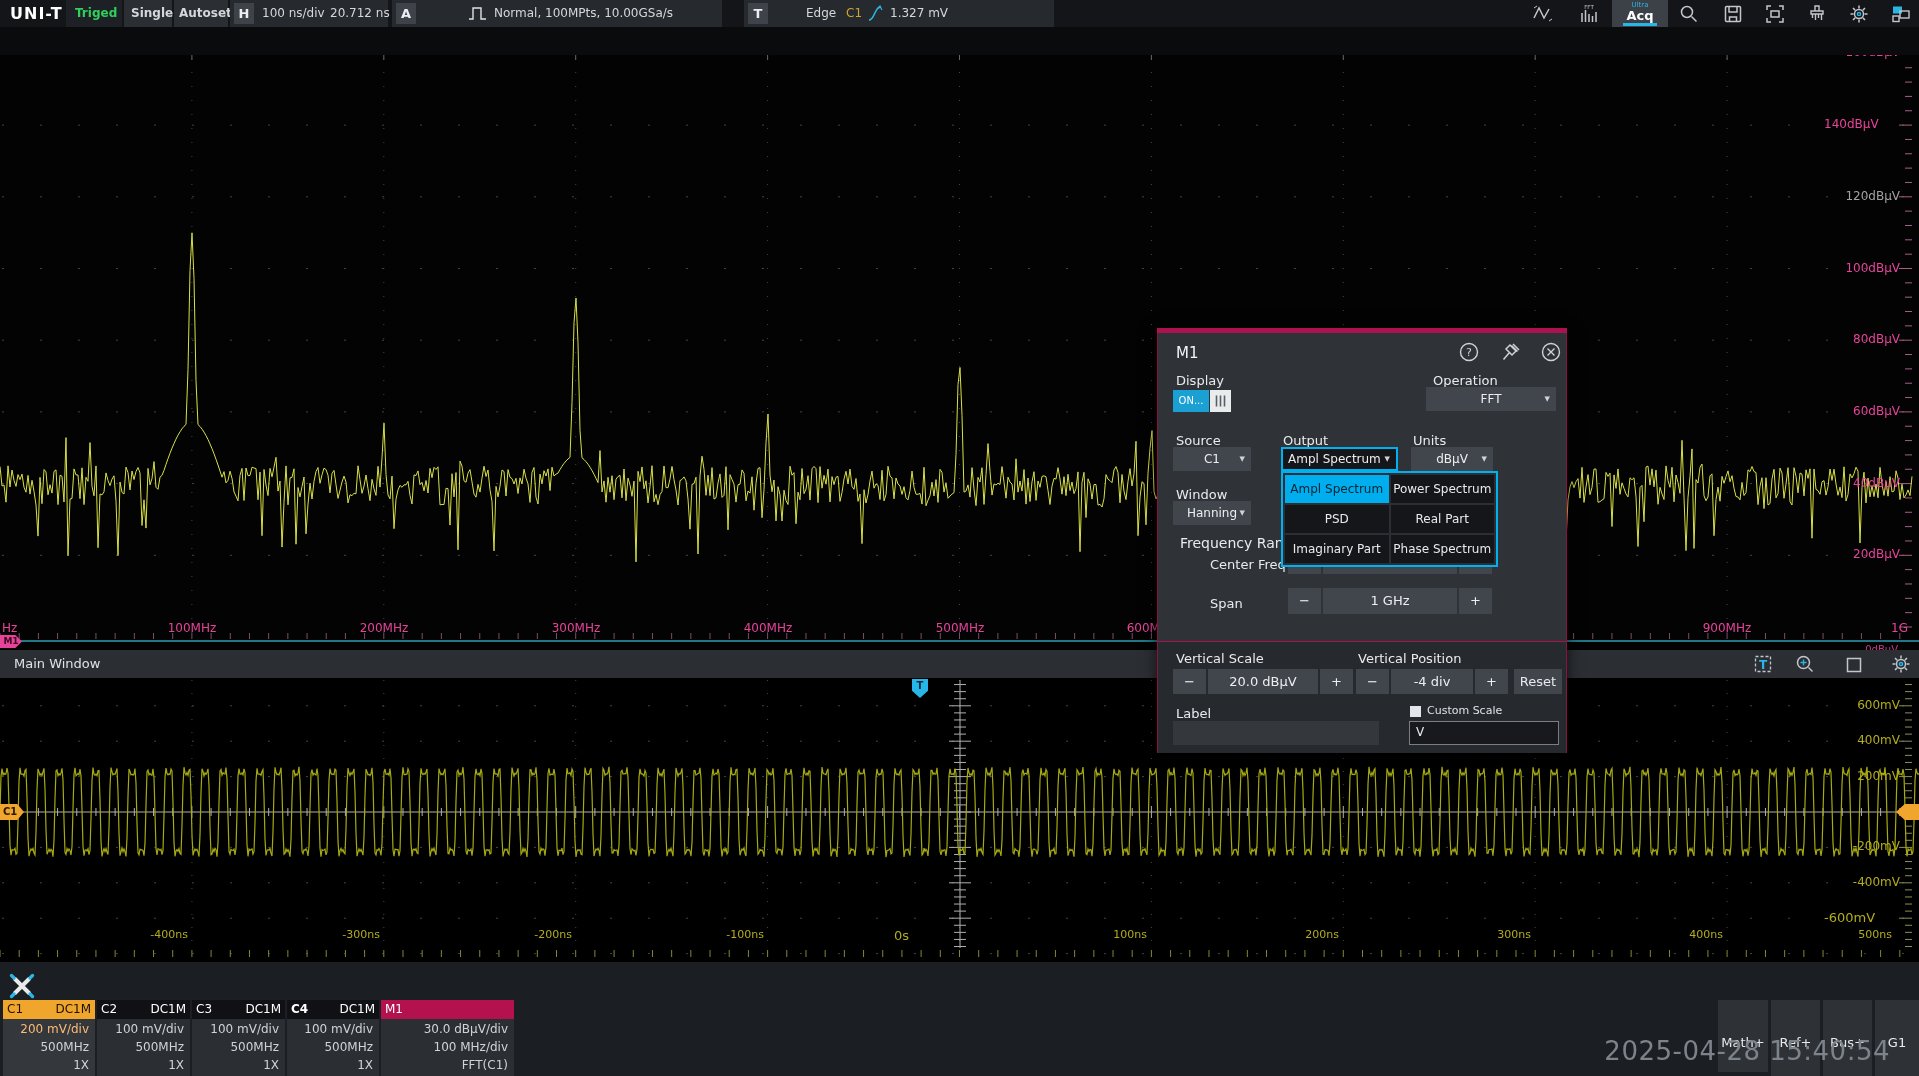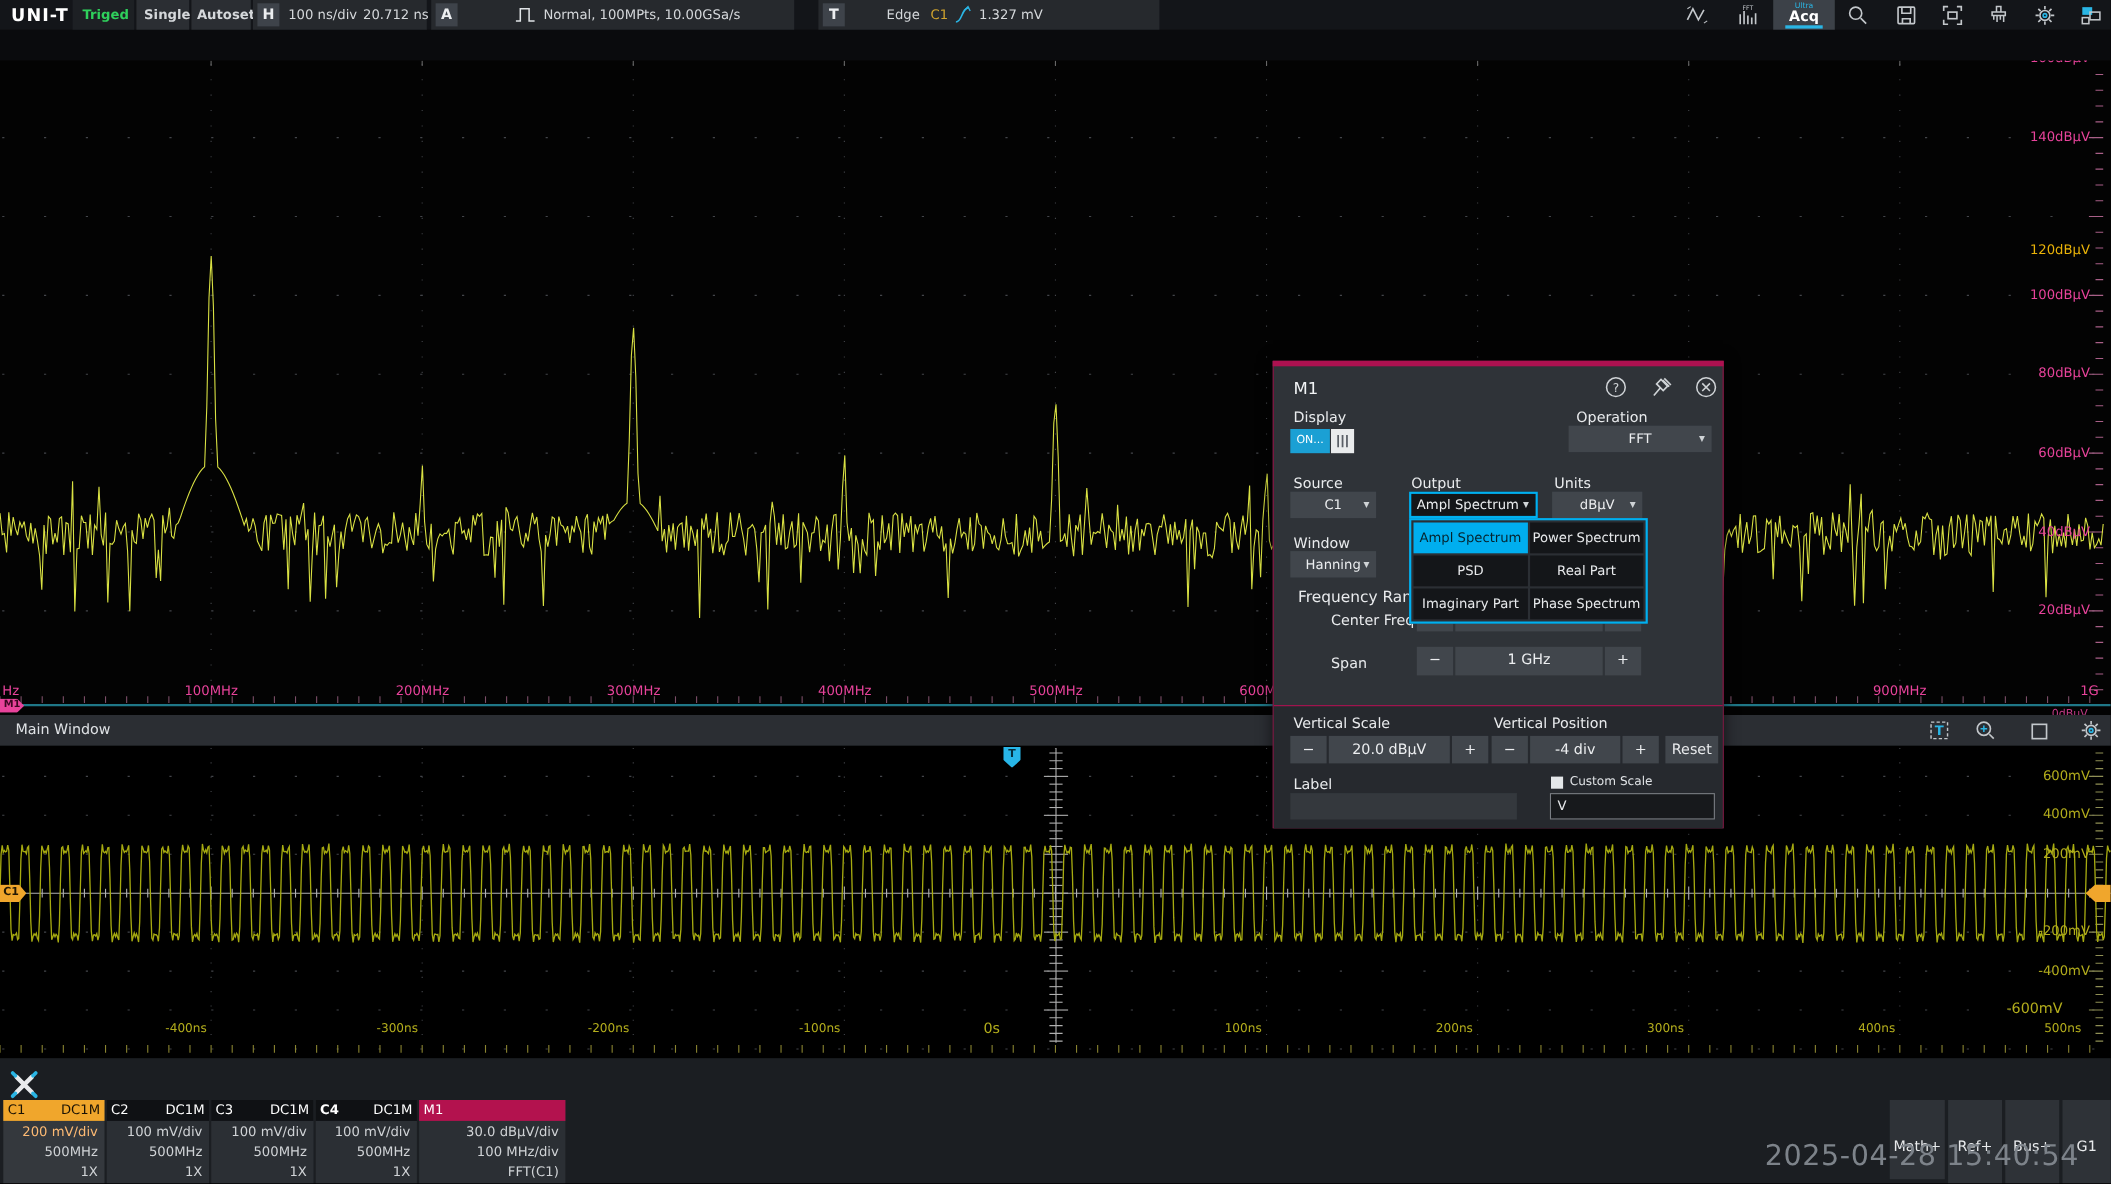--- a/index.html
+++ b/index.html
@@ -268,22 +268,22 @@
         <line x1="1899" y1="70.10000000000002" x2="1912" y2="70.10000000000002" stroke="#a85f87" stroke-width="1"></line>
         <line x1="1905" y1="55.75999999999999" x2="1912" y2="55.75999999999999" stroke="#a85f87" stroke-width="1"></line>
         <line x1="1905" y1="41.41999999999996" x2="1912" y2="41.41999999999996" stroke="#a85f87" stroke-width="1"></line>
         <line x1="1905" y1="27.08000000000004" x2="1912" y2="27.08000000000004" stroke="#a85f87" stroke-width="1"></line>
         <line x1="1905" y1="12.740000000000009" x2="1912" y2="12.740000000000009" stroke="#a85f87" stroke-width="1"></line>
       </svg>
       <svg width="1919" height="595" style="position: absolute; left: 0px; top: 0px; z-index: 2;">
         <polyline points="0,411.5 2,431.0 4,430.0 6,447.2 8,410.8 10,432.0 12,415.0 14,425.4 16,431.4 18,419.6 20,424.6 22,419.1 24,432.2 26,437.2 28,420.4 30,439.1 32,425.3 34,436.4 36,450.0 38,481.1 40,422.4 42,448.7 44,414.5 46,416.9 48,439.8 50,429.7 52,438.1 54,416.4 56,414.9 58,449.6 60,420.2 62,421.3 64,447.0 66,382.6 68,500.8 70,444.0 72,443.5 74,413.9 76,419.9 78,420.0 80,443.7 82,412.8 84,449.6 86,422.3 88,426.3 90,387.6 92,431.3 94,440.8 96,410.9 98,492.7 100,439.0 102,439.9 104,436.9 106,417.9 108,425.5 110,430.6 112,424.1 114,420.8 116,446.2 118,500.6 120,427.0 122,437.4 124,439.0 126,412.1 128,417.6 130,434.9 132,416.0 134,424.6 136,416.5 138,412.5 140,417.9 142,470.5 144,444.8 146,473.1 148,413.4 150,429.8 152,423.6 154,406.6 156,432.3 158,434.3 160,422.2 162,420.3 164,415.4 166,409.4 168,403.7 170,398.3 172,393.2 174,388.5 176,384.1 178,380.2 180,376.8 182,373.8 184,371.3 186,369.4 188,314.6 190,215.6 192,177.8 194,223.5 196,325.9 198,369.6 200,371.5 202,374.1 204,377.1 206,380.6 208,384.5 210,388.9 212,393.7 214,398.8 216,404.3 218,410.0 220,416.0 222,422.2 224,416.6 226,427.9 228,425.3 230,416.2 232,423.3 234,436.9 236,441.2 238,445.8 240,420.4 242,413.4 244,445.5 246,413.0 248,420.7 250,420.4 252,412.2 254,413.0 256,413.5 258,444.7 260,417.1 262,480.7 264,414.5 266,430.0 268,440.6 270,413.4 272,421.8 274,412.2 276,402.3 278,436.1 280,426.1 282,492.1 284,447.3 286,410.9 288,449.8 290,422.9 292,422.4 294,413.8 296,489.2 298,432.5 300,441.9 302,431.6 304,422.0 306,478.8 308,449.1 310,428.2 312,444.0 314,426.3 316,416.5 318,412.5 320,428.3 322,419.8 324,413.1 326,414.6 328,420.3 330,437.8 332,418.4 334,415.4 336,429.8 338,443.4 340,435.2 342,427.0 344,421.1 346,427.0 348,447.9 350,439.7 352,440.7 354,438.2 356,438.8 358,410.8 360,424.7 362,438.3 364,431.1 366,420.0 368,433.7 370,445.7 372,424.3 374,433.7 376,440.4 378,411.3 380,432.1 382,402.8 384,368.1 386,419.4 388,439.9 390,443.8 392,421.1 394,473.7 396,444.2 398,434.9 400,430.4 402,432.3 404,429.8 406,429.9 408,426.3 410,440.4 412,449.0 414,419.9 416,420.5 418,415.9 420,429.7 422,427.3 424,435.9 426,425.5 428,438.0 430,413.4 432,422.7 434,412.3 436,414.5 438,411.8 440,449.9 442,449.4 444,449.6 446,433.3 448,433.6 450,470.1 452,418.7 454,441.9 456,417.5 458,494.8 460,406.1 462,411.1 464,425.8 466,427.3 468,418.2 470,414.6 472,426.9 474,439.1 476,442.2 478,429.4 480,437.1 482,423.1 484,411.2 486,421.5 488,415.0 490,434.8 492,446.4 494,495.9 496,431.4 498,441.9 500,431.1 502,415.0 504,416.5 506,441.0 508,414.6 510,422.3 512,423.6 514,429.0 516,423.3 518,438.5 520,422.9 522,429.0 524,414.2 526,423.2 528,428.8 530,447.4 532,417.4 534,412.5 536,442.2 538,449.0 540,419.1 542,428.9 544,415.7 546,421.0 548,413.9 550,435.6 552,412.2 554,421.0 556,419.2 558,418.1 560,414.5 562,411.3 564,408.4 566,406.0 568,404.0 570,402.4 572,347.4 574,267.9 576,243.0 578,287.7 580,375.7 582,402.8 584,404.5 586,406.7 588,409.2 590,412.2 592,415.6 594,419.3 596,423.3 598,427.6 600,395.6 602,437.0 604,425.9 606,447.2 608,422.3 610,437.2 612,420.7 614,444.7 616,424.2 618,421.5 620,420.4 622,442.8 624,414.0 626,445.7 628,423.1 630,429.9 632,441.3 634,426.1 636,506.9 638,416.3 640,426.6 642,411.9 644,433.8 646,425.8 648,447.9 650,431.5 652,410.7 654,446.8 656,439.4 658,449.7 660,439.6 662,436.5 664,411.0 666,432.6 668,432.7 670,423.9 672,411.4 674,424.8 676,435.0 678,450.0 680,425.6 682,424.4 684,421.9 686,425.8 688,444.0 690,474.2 692,429.3 694,428.6 696,422.2 698,499.0 700,421.0 702,401.2 704,414.3 706,440.3 708,420.2 710,440.6 712,412.6 714,444.0 716,442.8 718,428.0 720,418.9 722,442.4 724,440.3 726,411.7 728,474.8 730,419.7 732,424.5 734,429.2 736,447.1 738,429.8 740,429.2 742,414.9 744,418.3 746,445.8 748,436.0 750,438.2 752,421.8 754,455.2 756,428.4 758,413.4 760,412.7 762,462.7 764,434.7 766,387.7 768,359.0 770,420.1 772,436.7 774,425.0 776,465.9 778,431.7 780,439.8 782,466.0 784,435.2 786,445.5 788,449.5 790,411.2 792,420.2 794,417.6 796,468.7 798,437.2 800,444.8 802,413.5 804,438.6 806,434.1 808,420.7 810,445.1 812,413.8 814,411.4 816,413.7 818,447.6 820,411.6 822,433.2 824,420.3 826,429.2 828,414.1 830,446.9 832,421.6 834,429.6 836,422.2 838,421.4 840,446.4 842,437.4 844,424.0 846,416.3 848,429.0 850,414.1 852,431.5 854,434.3 856,423.5 858,446.3 860,439.1 862,488.6 864,434.7 866,448.0 868,439.3 870,426.0 872,416.1 874,433.2 876,428.9 878,430.4 880,444.5 882,415.3 884,445.9 886,439.6 888,411.3 890,421.2 892,422.9 894,443.8 896,423.0 898,429.1 900,430.9 902,439.4 904,431.7 906,442.8 908,444.9 910,435.5 912,416.1 914,432.4 916,439.2 918,439.3 920,438.3 922,449.1 924,412.3 926,450.8 928,445.2 930,440.7 932,427.2 934,441.0 936,424.6 938,447.4 940,414.3 942,417.3 944,437.1 946,427.7 948,443.3 950,441.0 952,439.1 954,437.6 956,399.3 958,329.5 960,312.5 962,360.3 964,437.1 966,436.0 968,429.9 970,442.1 972,412.6 974,434.1 976,450.6 978,422.4 980,427.0 982,412.7 984,449.4 986,419.5 988,388.6 990,416.3 992,440.1 994,428.9 996,430.0 998,428.2 1000,429.5 1002,411.6 1004,427.2 1006,443.2 1008,422.2 1010,427.1 1012,429.0 1014,445.0 1016,403.8 1018,437.1 1020,426.0 1022,436.1 1024,414.6 1026,449.1 1028,423.0 1030,446.5 1032,426.9 1034,416.7 1036,445.4 1038,426.0 1040,432.3 1042,421.4 1044,420.8 1046,421.7 1048,435.4 1050,449.5 1052,431.1 1054,423.4 1056,424.1 1058,412.7 1060,424.0 1062,439.2 1064,421.7 1066,440.6 1068,419.3 1070,435.6 1072,427.0 1074,438.6 1076,433.5 1078,416.9 1080,496.7 1082,427.3 1084,417.3 1086,462.5 1088,423.8 1090,428.8 1092,444.1 1094,429.5 1096,429.5 1098,450.1 1100,449.3 1102,452.0 1104,443.6 1106,419.6 1108,424.1 1110,425.7 1112,427.7 1114,415.0 1116,411.6 1118,417.5 1120,447.8 1122,419.5 1124,436.2 1126,444.6 1128,426.4 1130,413.6 1132,431.0 1134,418.7 1136,386.3 1138,480.7 1140,442.0 1142,426.7 1144,428.5 1146,469.8 1148,418.1 1150,393.6 1152,375.6 1154,436.4 1156,443.9 1158,440.0 1160,443.1 1162,422.1 1164,448.3 1166,437.8 1168,446.3 1170,420.0 1172,412.6 1174,422.6 1176,419.8 1178,439.7 1180,422.0 1182,435.2 1184,421.9 1186,437.7 1188,418.9 1190,429.0 1192,435.7 1194,447.6 1196,430.9 1198,433.2 1200,420.8 1202,446.3 1204,441.5 1206,429.8 1208,439.5 1210,420.6 1212,428.2 1214,428.5 1216,506.9 1218,447.7 1220,428.2 1222,449.5 1224,418.0 1226,457.1 1228,434.6 1230,412.2 1232,445.5 1234,502.0 1236,447.6 1238,423.2 1240,443.4 1242,413.4 1244,422.1 1246,439.9 1248,418.9 1250,445.6 1252,448.8 1254,440.8 1256,412.1 1258,425.4 1260,424.4 1262,419.1 1264,482.6 1266,421.5 1268,444.8 1270,419.2 1272,447.2 1274,424.7 1276,432.1 1278,448.4 1280,439.1 1282,425.7 1284,421.9 1286,415.9 1288,428.9 1290,437.2 1292,449.4 1294,425.0 1296,437.1 1298,433.0 1300,490.7 1302,436.5 1304,429.5 1306,447.7 1308,433.7 1310,473.0 1312,444.6 1314,442.3 1316,427.5 1318,410.7 1320,393.1 1322,437.7 1324,434.9 1326,419.4 1328,420.8 1330,438.7 1332,411.1 1334,440.6 1336,414.1 1338,448.3 1340,435.7 1342,371.6 1344,361.3 1346,413.5 1348,436.8 1350,436.1 1352,447.6 1354,460.1 1356,446.4 1358,446.7 1360,420.7 1362,414.5 1364,434.4 1366,424.6 1368,433.7 1370,420.6 1372,429.2 1374,418.2 1376,437.7 1378,441.3 1380,420.3 1382,419.9 1384,449.7 1386,437.8 1388,419.5 1390,444.1 1392,425.7 1394,441.5 1396,411.3 1398,421.8 1400,417.0 1402,412.3 1404,427.4 1406,449.7 1408,402.4 1410,445.3 1412,499.5 1414,438.3 1416,441.5 1418,427.5 1420,421.0 1422,446.0 1424,423.7 1426,432.1 1428,445.0 1430,445.1 1432,445.2 1434,428.6 1436,439.0 1438,414.5 1440,413.8 1442,412.6 1444,435.8 1446,422.4 1448,434.0 1450,435.8 1452,442.3 1454,421.6 1456,419.2 1458,426.6 1460,437.7 1462,421.2 1464,417.3 1466,448.2 1468,421.4 1470,426.9 1472,428.5 1474,440.2 1476,433.6 1478,412.8 1480,432.8 1482,432.8 1484,415.6 1486,427.5 1488,446.3 1490,518.6 1492,430.3 1494,436.6 1496,437.9 1498,413.0 1500,456.9 1502,425.5 1504,438.9 1506,483.2 1508,414.6 1510,422.8 1512,439.5 1514,440.3 1516,431.1 1518,447.6 1520,417.1 1522,440.3 1524,413.5 1526,429.0 1528,426.5 1530,406.2 1532,427.5 1534,426.7 1536,416.7 1538,449.9 1540,431.5 1542,422.3 1544,444.0 1546,448.0 1548,437.9 1550,414.6 1552,410.8 1554,420.7 1556,436.6 1558,448.1 1560,448.9 1562,405.1 1564,437.5 1566,486.4 1568,444.9 1570,431.8 1572,426.6 1574,432.6 1576,426.7 1578,423.6 1580,443.1 1582,412.3 1584,447.4 1586,431.9 1588,419.6 1590,439.6 1592,432.5 1594,414.1 1596,414.0 1598,447.3 1600,446.7 1602,445.0 1604,443.7 1606,417.4 1608,421.4 1610,418.1 1612,471.5 1614,419.9 1616,433.4 1618,413.9 1620,439.3 1622,427.8 1624,433.4 1626,438.9 1628,441.9 1630,422.8 1632,424.7 1634,422.8 1636,441.9 1638,491.5 1640,432.6 1642,430.4 1644,466.7 1646,412.0 1648,411.1 1650,430.1 1652,413.8 1654,431.8 1656,415.1 1658,449.3 1660,432.3 1662,438.9 1664,444.5 1666,410.9 1668,425.7 1670,432.3 1672,412.3 1674,446.8 1676,420.0 1678,427.4 1680,438.3 1682,385.3 1684,442.2 1686,495.6 1688,442.5 1690,421.7 1692,393.9 1694,493.4 1696,424.6 1698,428.0 1700,412.4 1702,409.0 1704,440.8 1706,445.7 1708,442.0 1710,420.9 1712,418.9 1714,480.7 1716,444.6 1718,432.1 1720,446.2 1722,421.4 1724,428.3 1726,421.7 1728,415.9 1730,426.7 1732,420.7 1734,433.2 1736,441.5 1738,442.0 1740,444.9 1742,427.4 1744,440.5 1746,437.6 1748,414.8 1750,416.6 1752,411.5 1754,416.6 1756,417.5 1758,449.6 1760,431.2 1762,422.7 1764,453.6 1766,422.7 1768,450.0 1770,448.5 1772,423.9 1774,414.3 1776,442.9 1778,438.6 1780,413.1 1782,418.1 1784,443.3 1786,429.1 1788,412.7 1790,446.7 1792,450.0 1794,412.7 1796,421.3 1798,437.8 1800,418.0 1802,419.2 1804,440.9 1806,414.8 1808,423.4 1810,413.8 1812,483.2 1814,414.0 1816,434.4 1818,435.6 1820,439.3 1822,426.8 1824,425.6 1826,440.1 1828,431.8 1830,414.1 1832,425.4 1834,414.2 1836,429.0 1838,440.3 1840,432.1 1842,442.6 1844,411.8 1846,446.0 1848,439.4 1850,418.9 1852,422.9 1854,418.7 1856,412.2 1858,416.1 1860,488.0 1862,432.4 1864,417.2 1866,447.9 1868,423.1 1870,441.9 1872,430.5 1874,441.6 1876,429.1 1878,442.8 1880,412.4 1882,429.1 1884,440.4 1886,426.5 1888,441.2 1890,421.7 1892,436.9 1894,436.1 1896,415.8 1898,423.1 1900,444.5 1902,429.3 1904,442.9 1906,439.9 1908,434.9 1910,440.6 1912,421.4 " fill="none" stroke="#d9e143" stroke-width="1"></polyline>
       </svg>
       <div style="position: absolute; left: 1824px; top: -10px; width: 76px; text-align: right; color: rgb(232, 67, 155); font-size: 12px; z-index: 3;">160dBµV</div>
-      <div style="position: absolute; left: 1824px; top: 62px; width: 76px; text-align: right; color: rgb(232, 67, 155); font-size: 12px; z-index: 3;">140dBµV</div>
-      <div style="position: absolute; left: 1824px; top: 134px; width: 76px; text-align: right; color: #eab308; font-size: 12px; z-index: 3; margin-top: 31px;">120dBµV</div>
+      <div style="position: absolute; left: 1824px; top: 62px; width: 76px; color: rgb(232, 67, 155); font-size: 12px; z-index: 3;">140dBµV</div>
+      <div style="position: absolute; left: 1824px; top: 134px; width: 76px; text-align: right; color: #a3a3a3; font-size: 12px; z-index: 3;">120dBµV</div>
       <div style="position: absolute; left: 1824px; top: 206px; width: 76px; text-align: right; color: rgb(232, 67, 155); font-size: 12px; z-index: 3;">100dBµV</div>
       <div style="position: absolute; left: 1824px; top: 277px; width: 76px; text-align: right; color: rgb(232, 67, 155); font-size: 12px; z-index: 3;">80dBµV</div>
       <div style="position: absolute; left: 1824px; top: 349px; width: 76px; text-align: right; color: rgb(232, 67, 155); font-size: 12px; z-index: 3;">60dBµV</div>
       <div style="position: absolute; left: 1824px; top: 421px; width: 76px; text-align: right; color: rgb(232, 67, 155); font-size: 12px; z-index: 3;">40dBµV</div>
       <div style="position: absolute; left: 1824px; top: 492px; width: 76px; text-align: right; color: rgb(232, 67, 155); font-size: 12px; z-index: 3;">20dBµV</div>
       <div style="position: absolute; left: 1838px; top: 589px; width: 60px; text-align: right; color: rgb(194, 58, 133); font-size: 10px; z-index: 3;">0dBµV</div>
       <div style="position: absolute; top: 566px; color: rgb(232, 67, 155); font-size: 12px; z-index: 2; left: 2px;">Hz</div>
       <div style="position: absolute; top: 566px; color: rgb(232, 67, 155); font-size: 12px; z-index: 2; left: 157px; width: 70px; text-align: center;">100MHz</div>
       <div style="position: absolute; top: 566px; color: rgb(232, 67, 155); font-size: 12px; z-index: 2; left: 349px; width: 70px; text-align: center;">200MHz</div>
       <div style="position: absolute; top: 566px; color: rgb(232, 67, 155); font-size: 12px; z-index: 2; left: 541px; width: 70px; text-align: center;">300MHz</div>

